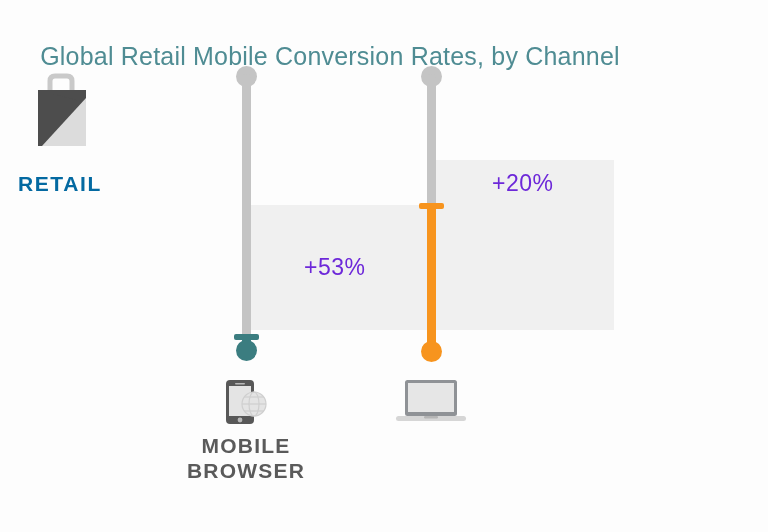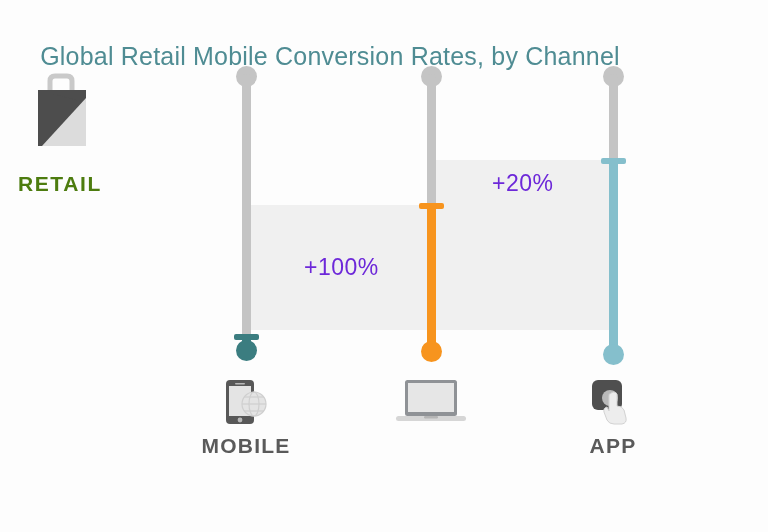--- a/index.html
+++ b/index.html
@@ -44,21 +44,21 @@
   }
   .retail-icon {
     display: block;
     margin-left: 8px;
   }
   .retail-label {
     margin-top: 22px;
     font-size: 21px;
     font-weight: 700;
     letter-spacing: 1.6px;
-    color: #4d7c0f;
+    color: #0369a1;
   }
 
   
   .plot {
     position: absolute;
     left: 0;
     top: 0;
     width: 768px;
     height: 532px;
   }
@@ -153,21 +153,21 @@
       <path d="M60 26 L60 74 L16 74 Z" fill="#dcdcdc"></path>
 
       <rect x="12" y="18" width="48" height="4" fill="#4d4d4d"></rect>
     </svg>
     <div class="retail-label">RETAIL</div>
   </div>
 
   <div class="plot">
 
     <div class="gap-band" style="left:246px; top:205px; width:186px; height:125px;"></div>
-    <div class="gap-label" style="left:304px; top:254px;">+100%</div>
+    <div class="gap-label" style="left:304px; top:254px;">+53%</div>
 
     <div class="gap-band" style="left:431px; top:160px; width:183px; height:170px;"></div>
     <div class="gap-label" style="left:492px; top:170px;">+20%</div>
 
     <div class="channel-col" style="left:176px;">
 
       <div class="track-cap" style="left:59.5px; top:66px;"></div>
       <div class="track" style="left:65.5px; top:74px; height:272px;"></div>
 
       <div class="fill" style="left:65.5px; top:336px; height:18px; background:#3b7d80;"></div>
@@ -182,20 +182,21 @@
         <circle cx="36" cy="26" r="12" fill="#e4e4e4"></circle>
         <circle cx="36" cy="26" r="12" fill="none" stroke="#cfcfcf" stroke-width="1.2"></circle>
         <ellipse cx="36" cy="26" rx="5" ry="12" fill="none" stroke="#cfcfcf" stroke-width="1.2"></ellipse>
         <line x1="24" y1="26" x2="48" y2="26" stroke="#cfcfcf" stroke-width="1.2"></line>
         <line x1="26" y1="19" x2="46" y2="19" stroke="#cfcfcf" stroke-width="1.2"></line>
         <line x1="26" y1="33" x2="46" y2="33" stroke="#cfcfcf" stroke-width="1.2"></line>
       </svg>
 
       <div class="channel-label">
         <div>MOBILE</div>
+        <div>BROWSER</div>
       </div>
     </div>
 
     <div class="channel-col" style="left:361px;">
 
       <div class="track-cap" style="left:59.5px; top:66px;"></div>
       <div class="track" style="left:65.5px; top:74px; height:272px;"></div>
 
       <div class="fill" style="left:65.5px; top:205px; height:148px; background:#f7941e;"></div>
       <div class="fill-tick" style="left:57.5px; top:203px; background:#f7941e;"></div>
@@ -203,36 +204,15 @@
 
       <svg class="channel-icon" width="74" height="48" viewBox="0 0 74 48">
         <rect x="11" y="2" width="52" height="36" rx="2.5" fill="#8f9296"></rect>
         <rect x="14" y="5" width="46" height="29" fill="#e6e6e6"></rect>
         <rect x="2" y="38" width="70" height="5" rx="2.5" fill="#d6d6d6"></rect>
         <rect x="30" y="38" width="14" height="2.4" rx="1.2" fill="#b5b5b5"></rect>
       </svg>
 
     </div>
 
-    <div class="channel-col" style="left:543px;">
-
-      <div class="track-cap" style="left:59.5px; top:66px;"></div>
-      <div class="track" style="left:65.5px; top:74px; height:272px;"></div>
-
-      <div class="fill" style="left:65.5px; top:160px; height:196px; background:#85bfcc;"></div>
-      <div class="fill-tick" style="left:57.5px; top:158px; background:#85bfcc;"></div>
-      <div class="fill-cap" style="left:59.5px; top:344px; background:#85bfcc;"></div>
-
-      <svg class="channel-icon" width="58" height="48" viewBox="0 0 58 48">
-        <rect x="8" y="2" width="30" height="30" rx="6" fill="#4f4f4f"></rect>
-        <circle cx="26" cy="20" r="8" fill="#dcdcdc" opacity="0.75"></circle>
-        <path d="M26 16 Q30 12 33 16 L33 28 Q38 28 40 32 L42 40
-                 Q43 45 38 46 L30 46 Q25 46 23 42 L20 34
-                 Q19 30 23 29 L25 33 L25 18 Q25 15 26 16 Z" fill="#ededed" stroke="#d2d2d2" stroke-width="1"></path>
-      </svg>
-
-      <div class="channel-label">
-        <div>APP</div>
-      </div>
-    </div>
 
   </div>
 </div>
 
 </body></html>

